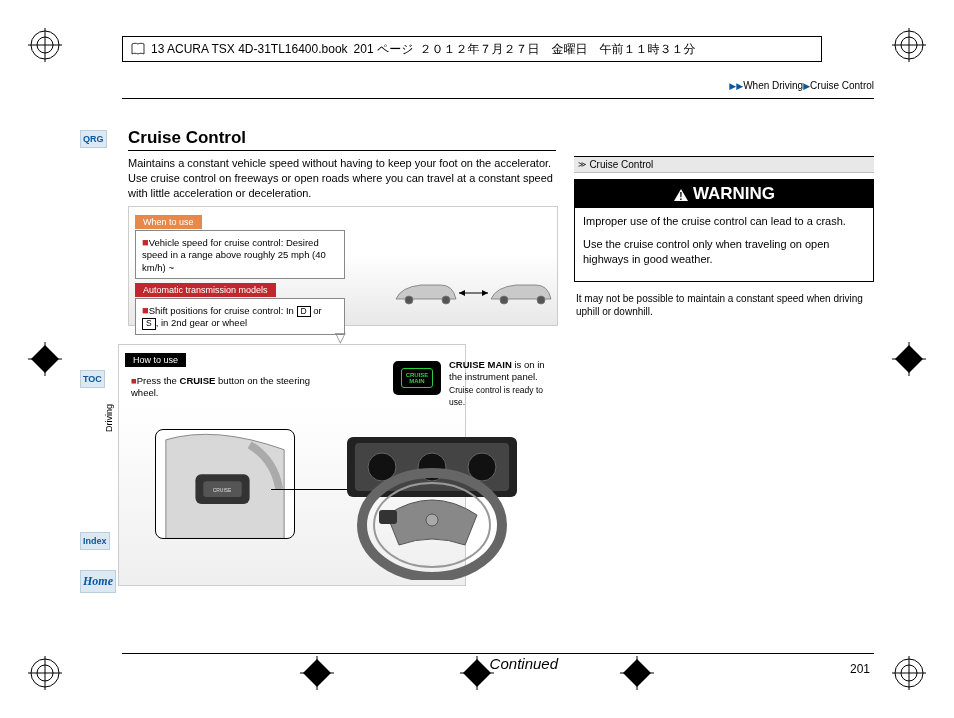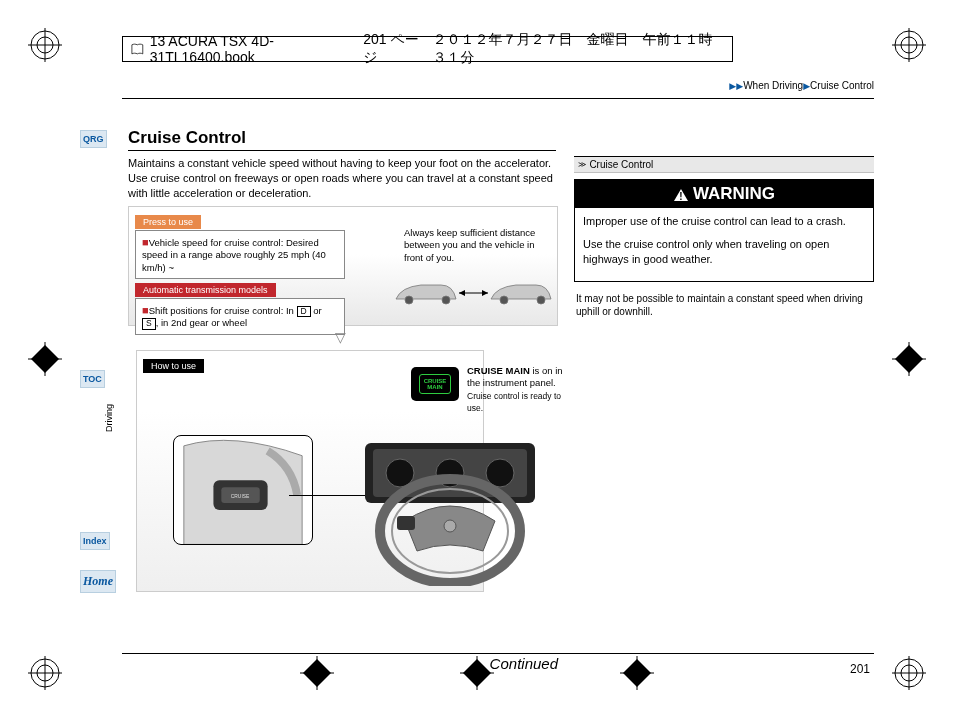--- a/index.html
+++ b/index.html
@@ -14,27 +14,27 @@
   .regmark {
     position: absolute;
     width: 34px;
     height: 34px;
   }
   .regmark svg { width: 34px; height: 34px; }
   .header-bar {
     position: absolute;
     top: 36px;
     left: 122px;
-    width: 611px;
+    width: 700px;
     height: 26px;
     border: 1px solid #000;
     display: flex;
     align-items: center;
     padding: 0 8px;
-    font-size: 14px;
+    font-size: 12px;
     gap: 6px;
   }
   .header-icon { width: 14px; height: 14px; display:inline-flex; align-items:center; justify-content:center; }
   .page-area {
     position: absolute;
     top: 80px;
     left: 80px;
     right: 40px;
     bottom: 40px;
   }
@@ -160,27 +160,26 @@
   }
   .arrow-down {
     position: absolute;
     left: 255px;
     top: 249px;
     font-size: 14px;
     color: #888;
   }
   .diagram2 {
     position: absolute;
-    left: 56px;
+    left: 38px;
     top: 264px;
     width: 348px;
     height: 242px;
     border: 1px solid #ccc;
     background: linear-gradient(#fff 0%, #fff 25%, #efefef 100%);
-    margin-top: 6px;
   }
   .d2-tag { position: absolute; left: 6px; top: 4px; }
   .d2-text1 {
     position: absolute;
     left: 12px;
     top: 30px;
     width: 180px;
     font-size: 9.5px;
     line-height: 1.3;
   }
@@ -412,30 +411,29 @@
   <div class="side-stack" style="top:490px;">
     <div class="side-btn home-btn">Home</div>
   </div>
 
   <div class="main-title">Cruise Control</div>
   <div class="title-underline"></div>
   <div class="intro">Maintains a constant vehicle speed without having to keep your foot on the accelerator. Use cruise control on freeways or open roads where you can travel at a constant speed with little acceleration or deceleration.</div>
 
   <div class="diagram1">
     <div class="d1-left">
-      <span class="tag orange">Press to use</span>
+      <span class="tag orange">When to use</span>
       <div class="info-box">
         <span class="sq">■</span><span>Vehicle speed for cruise control: Desired speed in a range above roughly 25 mph (40 km/h) ~</span>
       </div>
       <span class="tag red">Automatic transmission models</span>
       <div class="info-box">
         <span class="sq">■</span><span>Shift positions for cruise control: In </span><span class="gear-box">D</span><span> or </span><span class="gear-box">S</span><span>, in 2nd gear or wheel</span>
       </div>
     </div>
-    <div class="d1-right-text">Always keep sufficient distance between you and the vehicle in front of you.</div>
     <div class="cars">
       <svg viewBox="0 0 165 42">
         <g fill="#c9c9c9" stroke="#777" stroke-width="0.8">
           <path d="M5 30 Q10 18 30 16 L50 16 Q62 16 65 30 Z"></path>
           <ellipse cx="18" cy="31" rx="4" ry="4" fill="#555"></ellipse>
           <ellipse cx="55" cy="31" rx="4" ry="4" fill="#555"></ellipse>
         </g>
         <g fill="#c9c9c9" stroke="#777" stroke-width="0.8">
           <path d="M100 30 Q105 18 125 16 L145 16 Q157 16 160 30 Z"></path>
           <ellipse cx="113" cy="31" rx="4" ry="4" fill="#555"></ellipse>
@@ -444,20 +442,23 @@
         <line x1="68" y1="24" x2="97" y2="24" stroke="#000" stroke-width="1"></line>
         <polygon points="68,24 74,21 74,27" fill="#000"></polygon>
         <polygon points="97,24 91,21 91,27" fill="#000"></polygon>
       </svg>
     </div>
   </div>
   <div class="arrow-down">▽</div>
 
   <div class="diagram2">
     <div class="d2-tag"><span class="tag black">How to use</span></div>
+    <div class="d2-text1">
+      <span class="sq" style="color:#c1272d;">■</span><span>Press the </span><b>CRUISE</b><span> button on the steering wheel.</span>
+    </div>
     <div class="cruise-main-badge">
       <div class="inner">CRUISE<br>MAIN</div>
     </div>
     <div class="d2-text2">
       <b>CRUISE MAIN</b><span> is on in the instrument panel.</span><br>
       <span class="sub">Cruise control is ready to use.</span>
     </div>
 
     <div class="wheel-zoom">
       <svg viewBox="0 0 140 110">

